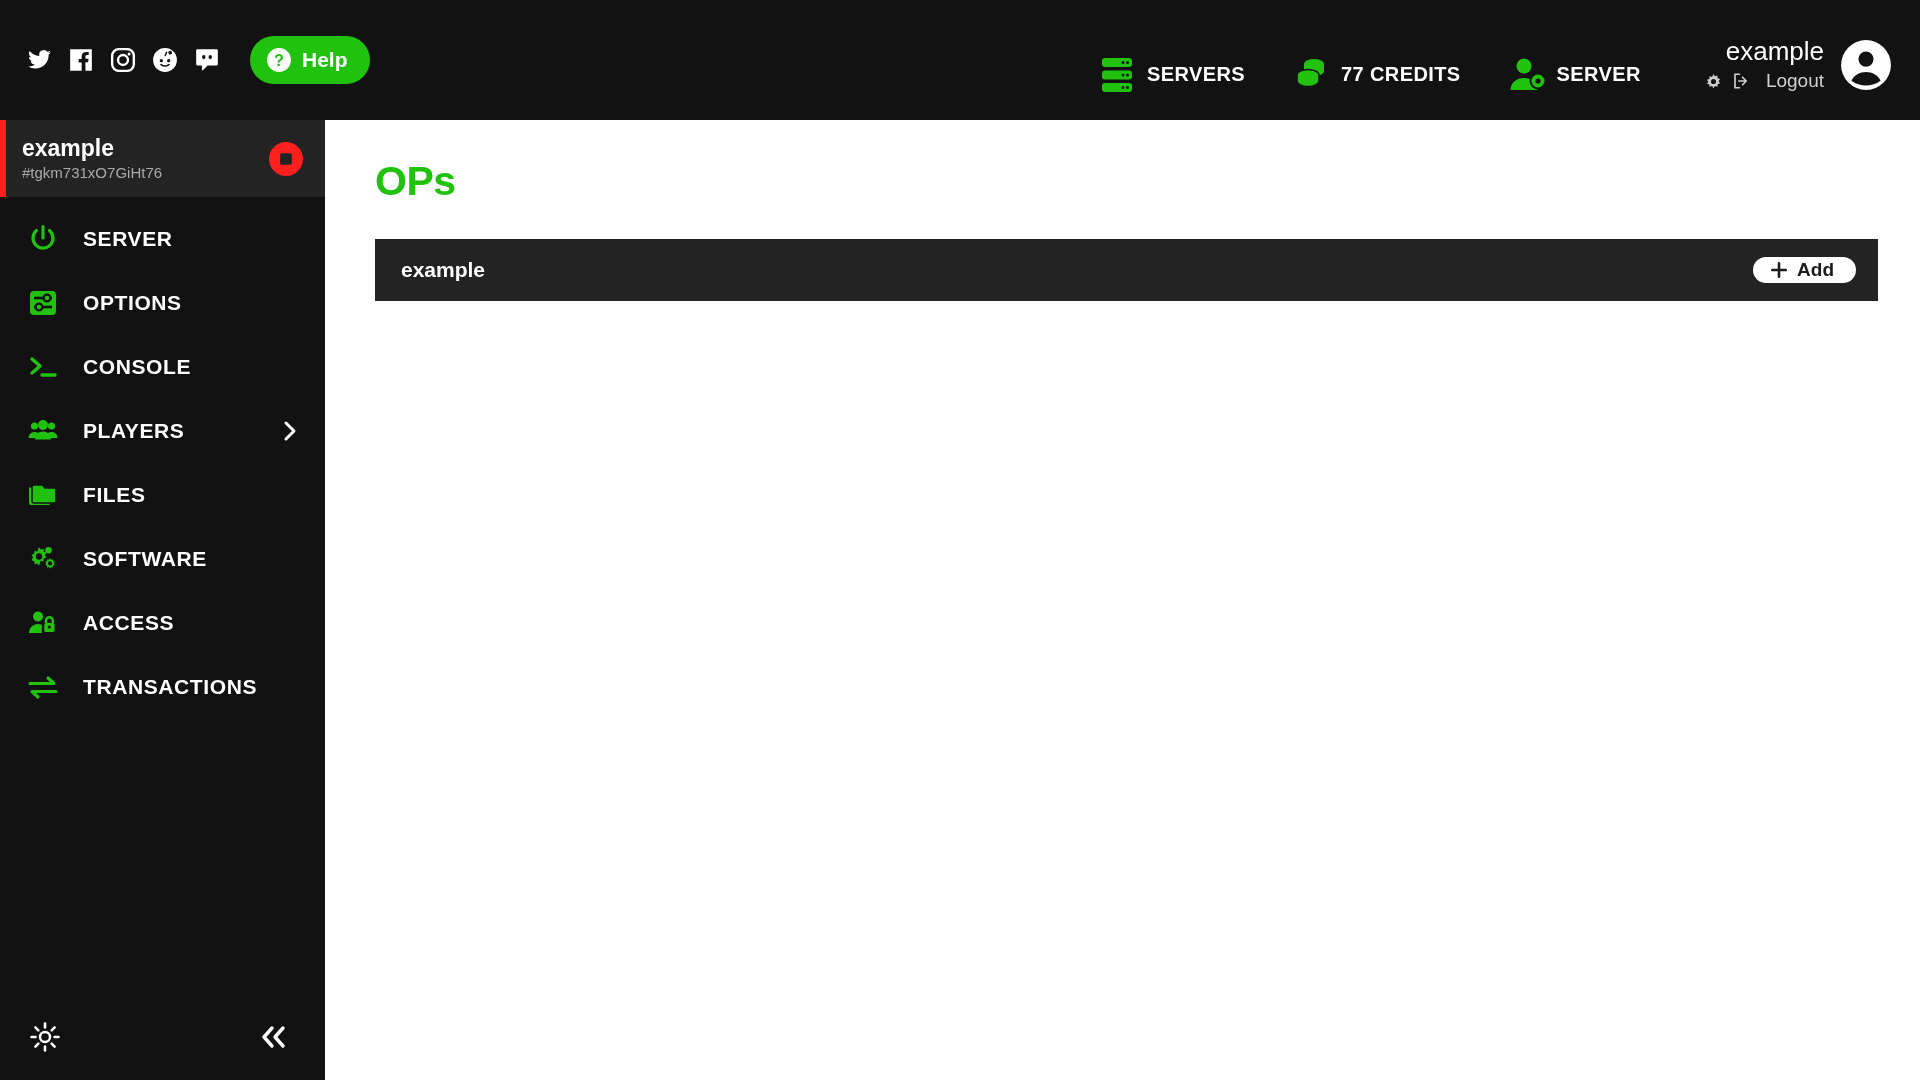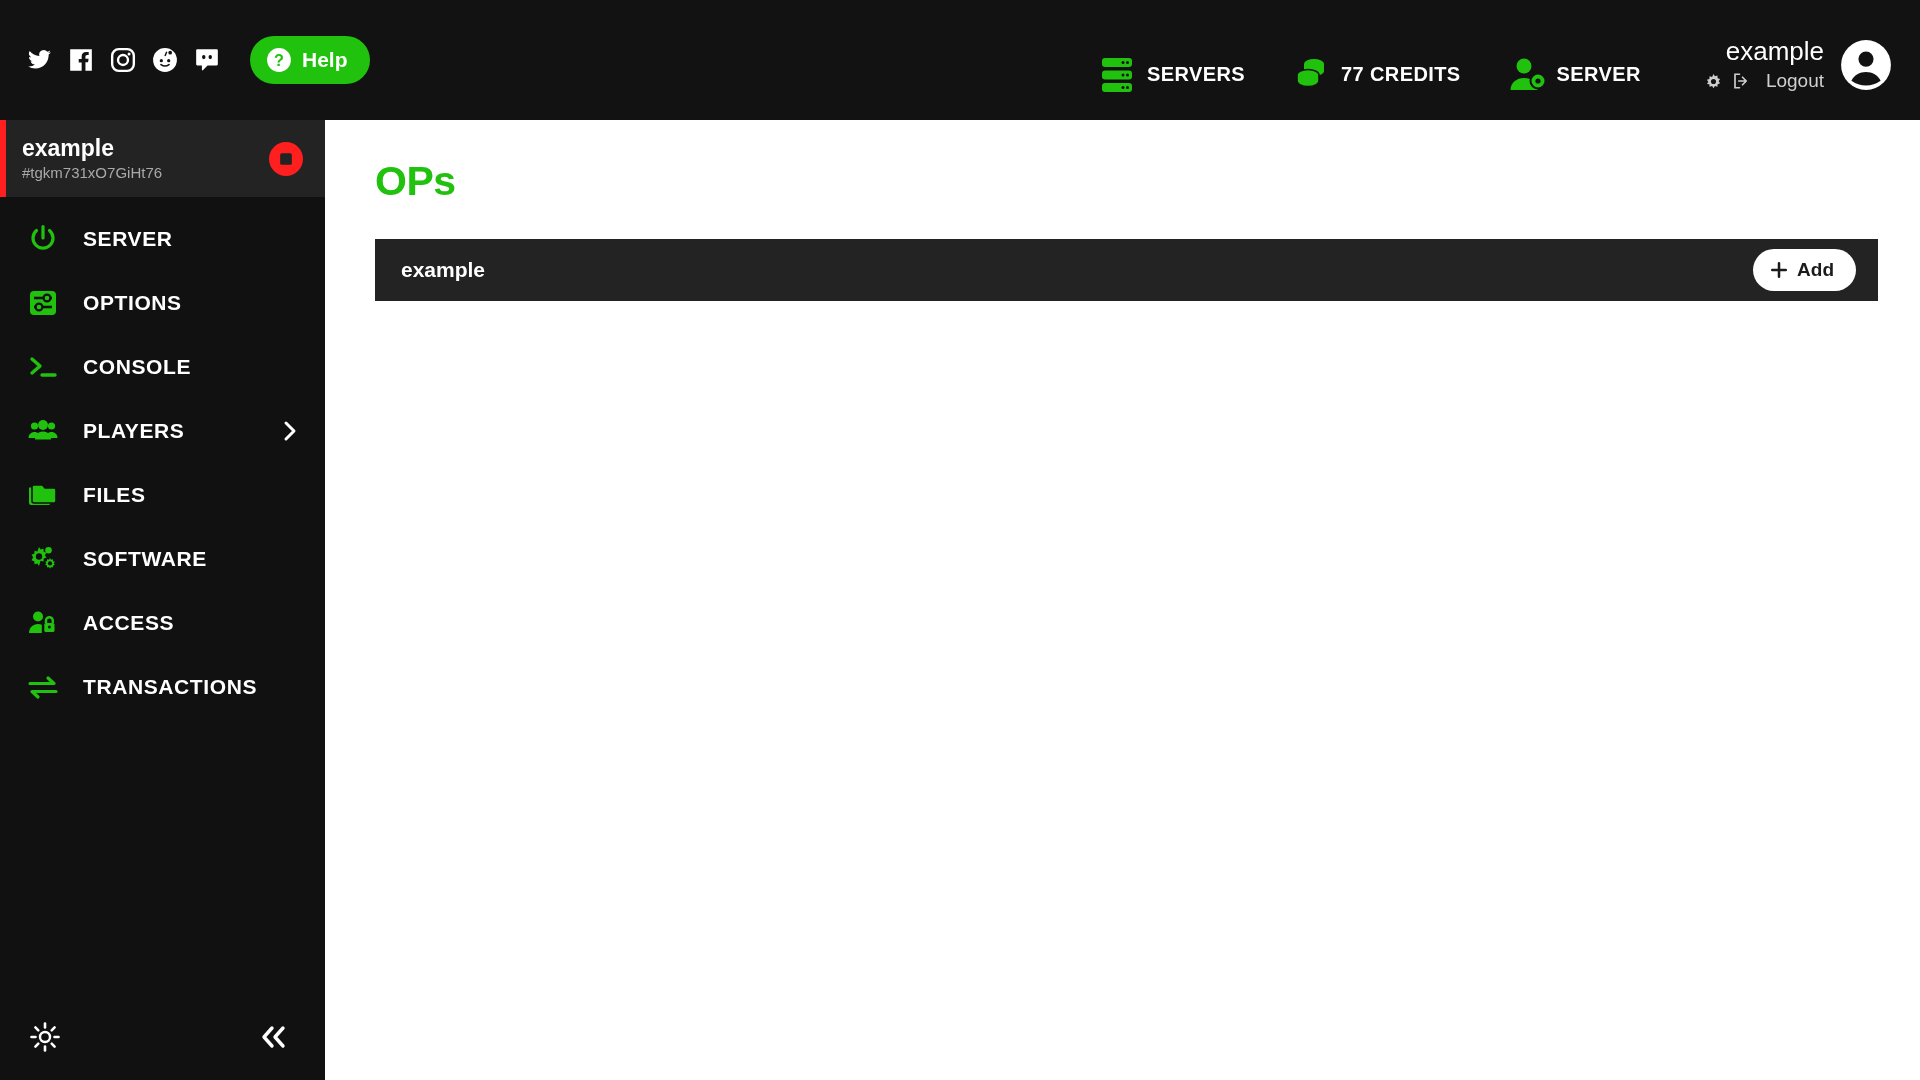--- a/index.html
+++ b/index.html
@@ -193,21 +193,21 @@
     padding: 0 22px 0 26px;
     margin-left: 24px;
   }
   .row-label { color: #ffffff; font-size: 21px; font-weight: 700; }
   .add-btn {
     margin-left: auto;
     background: #ffffff;
     color: #1b1b1b;
     border: none;
     border-radius: 28px;
-    height: 42px;
+    height: 26px;
     padding: 0 22px 0 17px;
     display: flex;
     align-items: center;
     gap: 9px;
     font-size: 19px;
     font-weight: 700;
     cursor: pointer;
     font-family: "Liberation Sans", sans-serif;
   }
   .plus-ico { width: 18px; height: 18px; display: block; }

